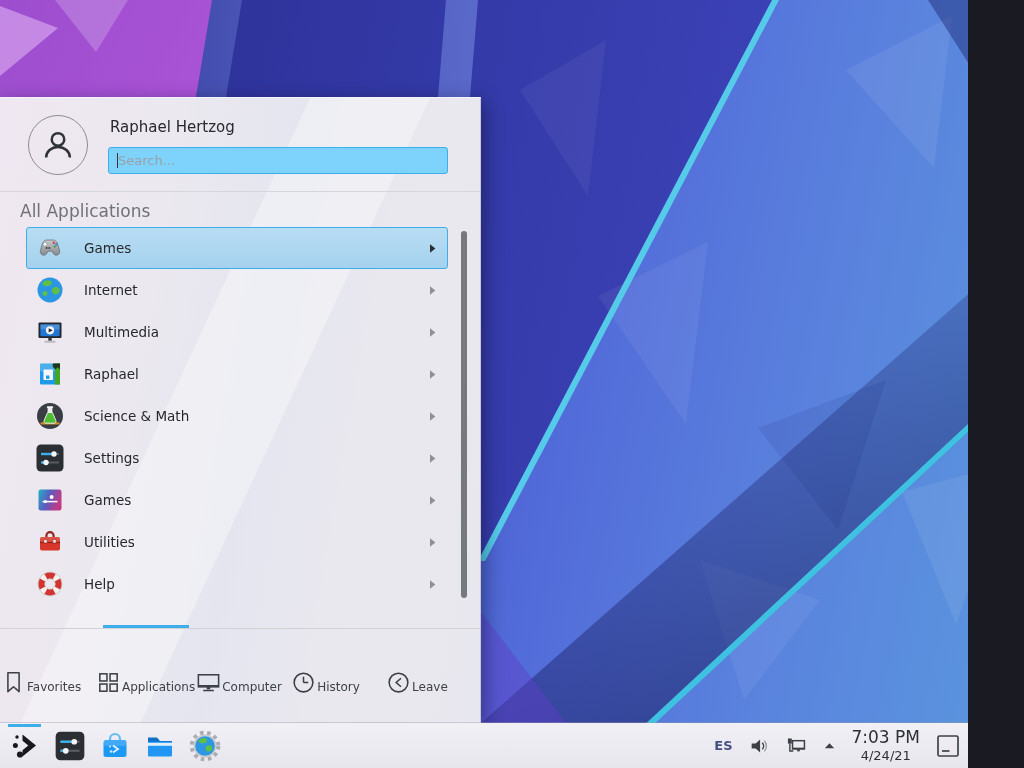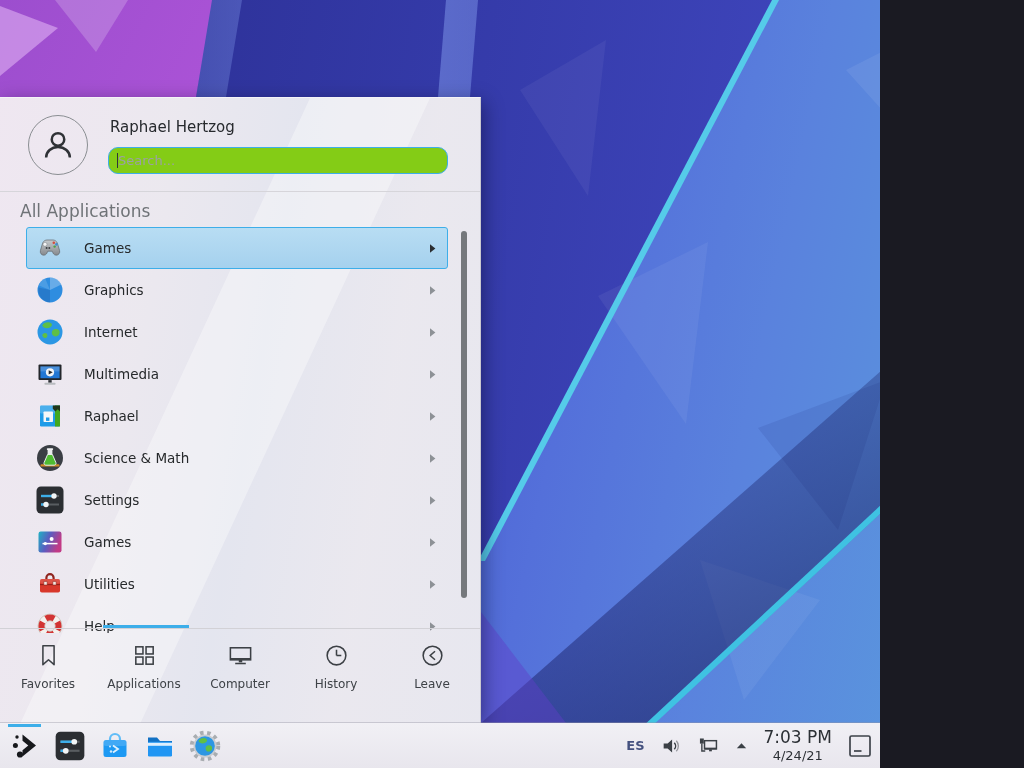--- a/index.html
+++ b/index.html
@@ -1,16 +1,16 @@
 <!DOCTYPE html>
 <html><head>
 <meta charset="utf-8">
 <style>
   html,body{margin:0;padding:0;background:#1a1a22;}
-  .screen{position:relative;width:880px;height:768px;overflow:hidden;
+  .screen{position:relative;width:968px;height:768px;overflow:hidden;
           font-family:"DejaVu Sans","Liberation Sans",sans-serif;}
 
   
   .wp{position:absolute;inset:0;}
   #wp-base{background:linear-gradient(102deg,#33339c 0%,#3d46b6 20%,#4a5ed2 45%,#5470da 62%,#5a82dd 80%,#5a93dd 100%);}
   #wp-navy{clip-path:polygon(205px 0,776px 0,481px 560px,481px 97px,190px 97px);
            background:linear-gradient(100deg,#2a2d90 0%,#343aa8 45%,#3f46bd 85%);}
   #wp-sheen1{clip-path:polygon(210px 0,242px 0,226px 97px,196px 97px);
            background:linear-gradient(to right,rgba(130,160,255,0),rgba(150,180,255,.5),rgba(130,160,255,0));}
   #wp-sheen2{clip-path:polygon(446px 0,478px 0,470px 97px,438px 97px);
@@ -43,41 +43,41 @@
   .ko-bg{position:absolute;inset:0;pointer-events:none;
          background:linear-gradient(100deg,rgba(243,230,243,.55) 0%,rgba(240,233,242,.25) 30%,
                     rgba(222,227,240,.5) 52%,rgba(235,233,242,.2) 75%,rgba(228,230,240,.45) 100%);}
   .ko-bg2{position:absolute;inset:0;pointer-events:none;
           clip-path:polygon(310px 0,430px 0,140px 626px,20px 626px);background:rgba(255,255,255,.35);}
   .ko-header{position:absolute;top:0;left:0;right:0;height:93px;border-bottom:1px solid #d6d5da;}
   .avatar{position:absolute;left:28px;top:17px;width:58px;height:58px;border:1px solid #8a8e92;
           border-radius:50%;display:flex;align-items:center;justify-content:center;}
   .avatar .ic{width:40px;height:40px;}
   .user-name{position:absolute;left:110px;top:20px;font-size:15px;color:#26292d;}
-  .search-wrap{position:absolute;left:108px;top:49px;width:340px;height:27px;background:#84cc16;
-          border:1px solid #3daee9;border-radius:10px;box-sizing:border-box;}
+  .search-wrap{position:absolute;left:108px;top:49px;width:340px;height:27px;background:#7dd3fc;
+          border:1px solid #3daee9;border-radius:3px;box-sizing:border-box;}
   .search-wrap::before{content:'';position:absolute;left:8px;top:5px;width:1px;height:15px;background:#303438;}
   .search-input{position:absolute;inset:0;width:100%;height:100%;border:none;outline:none;background:transparent;
           font:13px "DejaVu Sans",sans-serif;padding:0 8px 0 9px;color:#232629;box-sizing:border-box;}
   .search-input::placeholder{color:#9ba0a5;}
   .section-label{position:absolute;left:20px;top:103px;font-size:17px;color:#6f7377;}
   .cat-list{position:absolute;left:22px;top:125px;width:422px;height:406px;overflow:hidden;
           margin:4px;padding:0;list-style:none;}
   .cat-row{height:42px;display:flex;align-items:center;padding:0 10px 0 7px;
           border:1px solid transparent;border-radius:3px;box-sizing:border-box;}
   .cat-row.selected{background:linear-gradient(180deg,#b8ddf3,#a5d1ee);border-color:#3daee9;}
   .cat-icon{width:32px;height:32px;flex:none;}
   .cat-label{margin-left:18px;font-size:13.5px;color:#26292b;flex:1;}
   .cat-arrow{color:#8d9196;width:9px;height:11px;flex:none;}
   .selected .cat-arrow{color:#2b2e31;}
   .scrollbar{position:absolute;right:13px;top:133px;width:6px;height:367px;border-radius:3px;background:#75787c;}
   .tab-separator{position:absolute;left:0;right:0;bottom:94px;height:1px;background:#d2d1d6;}
   .tab-indicator{position:absolute;left:103px;bottom:95px;width:86px;height:3px;background:#3daee9;}
   .tabbar{position:absolute;left:0;right:0;bottom:0;height:94px;display:flex;}
-  .tab{flex:1;display:flex;flex-direction:column;align-items:center;padding-top:13px;}
+  .tab{flex:1;display:flex;flex-direction:row;align-items:center;padding-top:13px;}
   .tab-ic{width:27px;height:27px;}
   .tab-label{margin-top:8px;font-size:12px;color:#3e4247;}
 
   
   .panel{position:absolute;left:0;right:0;bottom:0;height:45px;
          background:linear-gradient(#f1f0f5,#e8e6ed);box-shadow:0 -1px 0 rgba(150,150,165,.4);
          display:flex;align-items:center;}
   .active-bar{position:absolute;left:8px;top:1px;width:33px;height:3px;background:#3daee9;}
   .tb-launchers{display:flex;align-items:center;gap:11px;padding-left:8px;}
   .tb-item{width:34px;height:34px;display:flex;}
@@ -161,36 +161,20 @@
           <span class="cat-label">Games</span>
           <span class="cat-arrow ic">
             <svg viewBox="0 0 10 12">
               <path d="M2.2 1.2 L8.2 6 L2.2 10.8 Z" fill="currentColor"></path>
             </svg>
           </span>
         </li>
         <li class="cat-row">
           <span class="cat-icon ic">
             <svg viewBox="0 0 32 32">
-              <circle cx="16" cy="16" r="12.5" fill="#2e8de0"></circle>
-              <path d="M16 3.5 A12.5 12.5 0 0 1 27.3 10.6 L16 16 Z" fill="rgba(255,255,255,0.28)"></path>
-              <path d="M5 11.4 A12.5 12.5 0 0 1 11.2 4.5 L16 16 Z" fill="rgba(255,255,255,0.14)"></path>
-              <path d="M16 28.5 A12.5 12.5 0 0 1 4.6 13.5 L16 16 Z" fill="rgba(10,40,110,0.18)"></path>
-            </svg>
-          </span>
-          <span class="cat-label">Graphics</span>
-          <span class="cat-arrow ic">
-            <svg viewBox="0 0 10 12">
-              <path d="M2.2 1.2 L8.2 6 L2.2 10.8 Z" fill="currentColor"></path>
-            </svg>
-          </span>
-        </li>
-        <li class="cat-row">
-          <span class="cat-icon ic">
-            <svg viewBox="0 0 32 32">
               <circle cx="16" cy="16" r="12.5" fill="#2b97e4"></circle>
               <path d="M8.2 9.4 C10 5.8 15 5.2 17.4 7.6 C19 9.2 16.9 11.6 14.3 12.1 C11.4 12.6 9.1 11.4 8.2 9.4 Z" fill="#5fbf45"></path>
               <path d="M20.2 13.2 C23.6 12.2 26.4 14.3 25.5 17.2 C24.5 20.6 20.5 21.6 18.6 19.1 C17.2 17.1 17.8 14 20.2 13.2 Z" fill="#5fbf45"></path>
               <path d="M10.2 17.2 C12.6 16.7 14.1 18.7 13.1 20.7 C12.1 22.7 9.6 22.2 8.6 20.2 C7.9 18.7 8.7 17.5 10.2 17.2 Z" fill="#5fbf45"></path>
             </svg>
           </span>
           <span class="cat-label">Internet</span>
           <span class="cat-arrow ic">
             <svg viewBox="0 0 10 12">
               <path d="M2.2 1.2 L8.2 6 L2.2 10.8 Z" fill="currentColor"></path>

